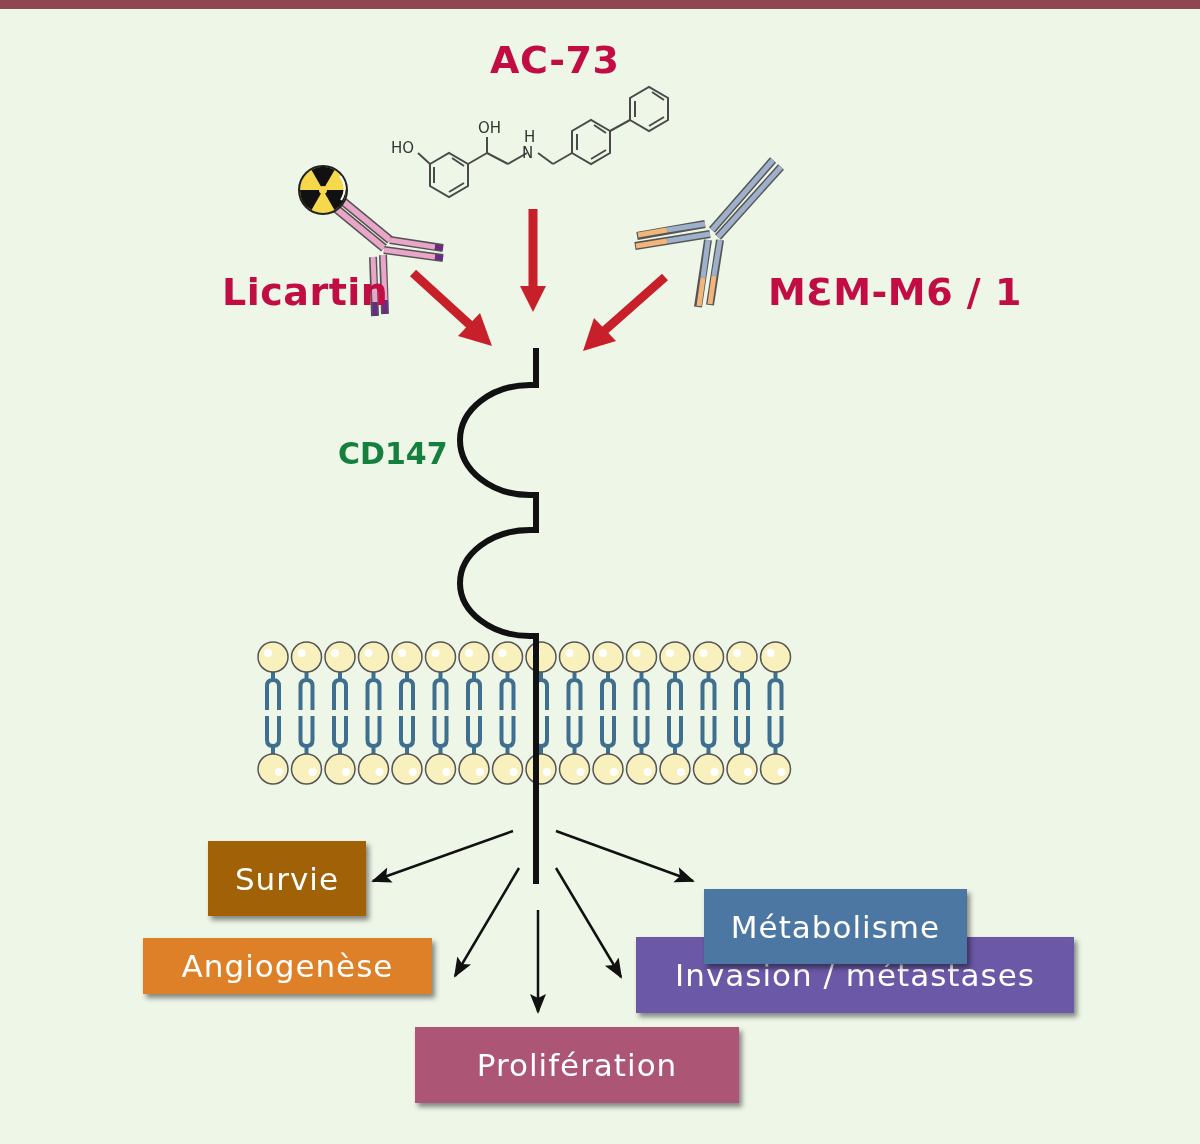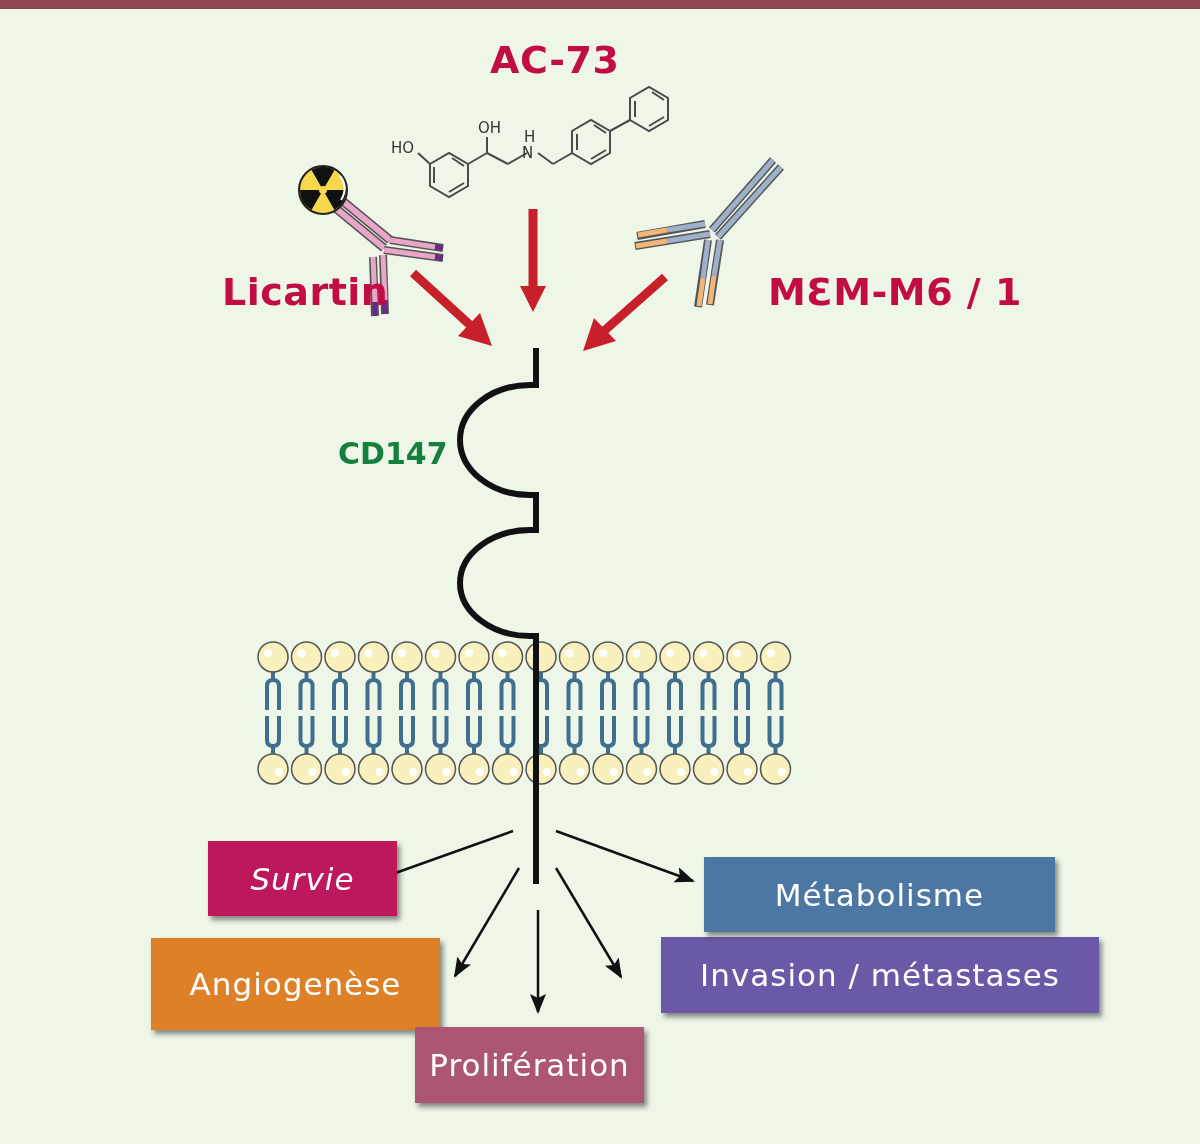--- a/index.html
+++ b/index.html
@@ -273,17 +273,17 @@
     <line x1="556" y1="868" x2="621" y2="977" marker-end="url(#blk2)"></line>
     <line x1="556" y1="831" x2="693" y2="881" marker-end="url(#blk2)"></line>
   </g>
 </svg>
 
 <div class="lbl-red" style="left:490px; top:38px;">AC-73</div>
 <div class="lbl-red" style="left:222px; top:270px;text-align:center;">Licartin</div>
 <div class="lbl-red" style="left:768px; top:270px;">MƐM-M6 / 1</div>
 <div class="lbl-black" style="left:338px; top:436px;">CD147</div>
 
-<div class="box" style="left:208px; top:841px; width:189px; height:75px; background:#be185d;font-style:italic;">Survie</div>
-<div class="box" style="left:143px; top:938px; width:289px; height:92px; background:#de8028;margin-left:8px;">Angiogenèse</div>
-<div class="box" style="left:415px; top:1027px; width:229px; height:76px; background:#ac5574;">Prolifération</div>
-<div class="box" style="left:661px; top:937px; width:438px; height:76px; background:#6b58a6;">Invasion / métastases</div>
-<div class="box" style="left:704px; top:857px; width:351px; height:75px; background:#4d77a3;">Métabolisme</div>
+<div class="box" style="left:208px; top:841px; width:158px; height:75px; background:#a16207;">Survie</div>
+<div class="box" style="left:143px; top:938px; width:289px; height:56px; background:#de8028;">Angiogenèse</div>
+<div class="box" style="left:415px; top:1027px; width:324px; height:76px; background:#ac5574;">Prolifération</div>
+<div class="box" style="left:636px; top:937px; width:438px; height:76px; background:#6b58a6;">Invasion / métastases</div>
+<div class="box" style="left:704px; top:889px; width:263px; height:75px; background:#4d77a3;">Métabolisme</div>
 
 </body></html>

